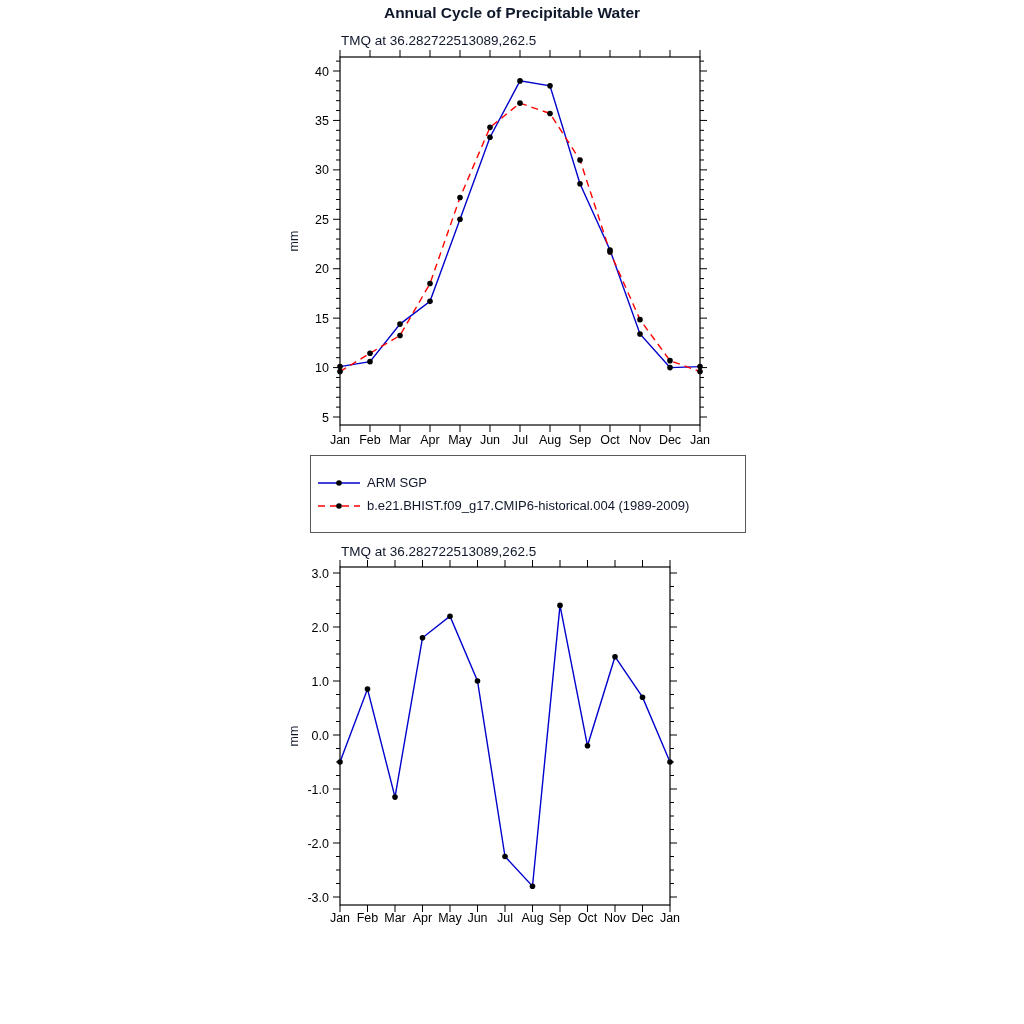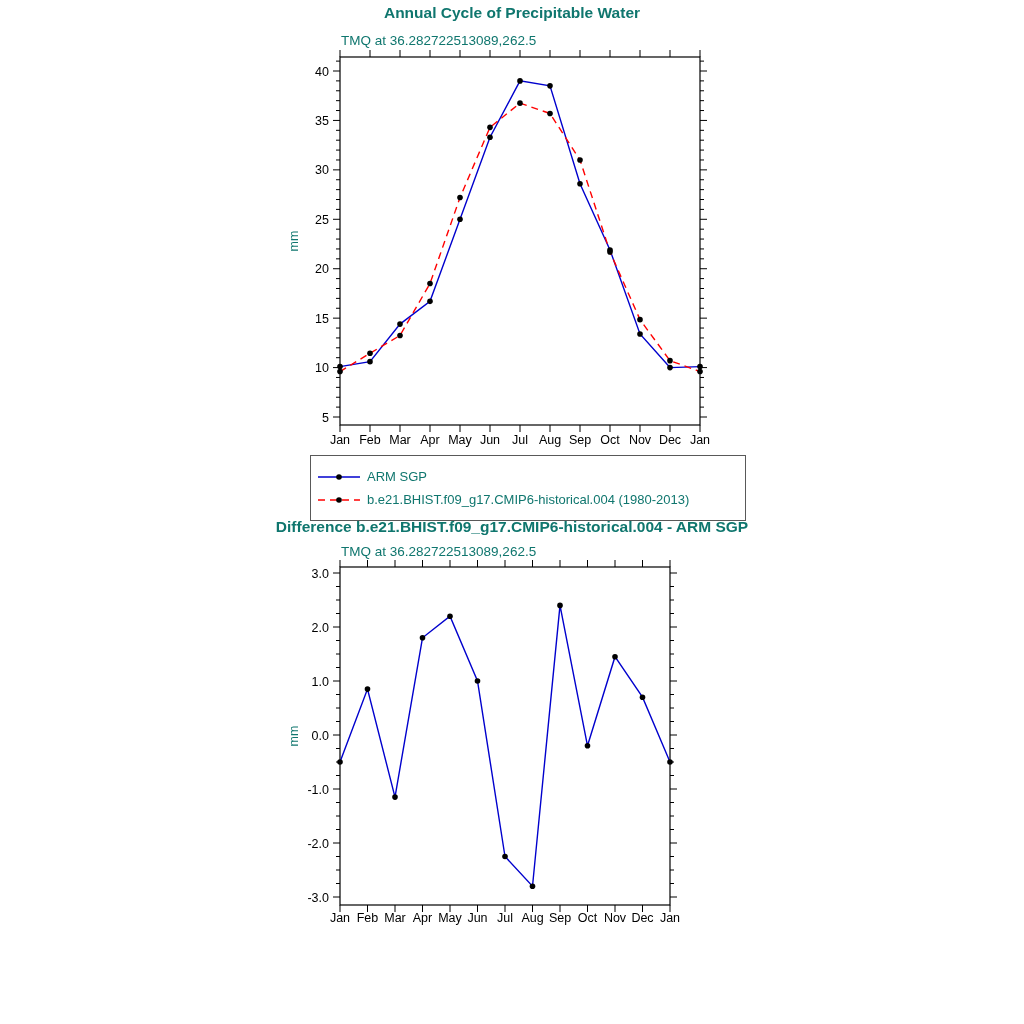--- a/index.html
+++ b/index.html
@@ -1,25 +1,25 @@
 <!DOCTYPE html>
 <html><head>
 <meta charset="utf-8">
 <style>
   html,body{margin:0;padding:0;background:#ffffff;}
   .page{position:relative;width:1024px;height:1024px;background:#ffffff;
-        font-family:"Liberation Sans",sans-serif;color:#0f766e;overflow:hidden;}
+        font-family:"Liberation Sans",sans-serif;color:#0f172a;overflow:hidden;}
   .chart-title{position:absolute;left:0;width:1024px;text-align:center;
                font-weight:bold;font-size:15.5px;}
   .chart-subtitle{position:absolute;font-size:13.5px;text-align:right;}
   .ylabel{position:absolute;font-size:12.5px;transform:rotate(-90deg);transform-origin:center;}
   svg.plot{position:absolute;}
   svg text{font-family:"Liberation Sans",sans-serif;fill:#000;}
   .legend{position:absolute;left:310px;top:455px;width:436px;border:1px solid #595959;
-          background:#ffffff;box-sizing:border-box;padding:9px 0;}
+          background:#ffffff;box-sizing:border-box;padding:15px 0;}
   .legend-row{display:flex;align-items:center;height:23px;padding-left:5px;font-size:13px;}
   .legend-sample{margin-right:5px;flex:0 0 auto;}
 </style>
 </head>
 <body>
 
 <div class="page">
 
   <div class="chart-title" style="top:4px;">Annual Cycle of Precipitable Water</div>
   <div class="chart-subtitle" style="left:341px;top:33px;">TMQ at 36.282722513089,262.5</div>
@@ -183,25 +183,24 @@
           <line x1="2" y1="6" x2="44" y2="6" stroke="#0000cd" stroke-width="1.4"></line>
           <circle cx="23" cy="6" r="2.8" fill="#000000"></circle>
         </svg>
       <span>ARM SGP</span>
     </div>
     <div class="legend-row">
       <svg id="leg1" class="legend-sample" width="46" height="12">
           <line x1="2" y1="6" x2="44" y2="6" stroke="#ff0000" stroke-width="1.4" stroke-dasharray="7,5"></line>
           <circle cx="23" cy="6" r="2.8" fill="#000000"></circle>
         </svg>
-      <span>b.e21.BHIST.f09_g17.CMIP6-historical.004 (1980-2013)</span>
+      <span>b.e21.BHIST.f09_g17.CMIP6-historical.004 (1989-2009)</span>
     </div>
   </div>
 
-  <div class="chart-title" style="top:518px;">Difference b.e21.BHIST.f09_g17.CMIP6-historical.004 - ARM SGP</div>
   <div class="chart-subtitle" style="left:341px;top:544px;">TMQ at 36.282722513089,262.5</div>
   <div class="ylabel" style="left:284px;top:729px;">mm</div>
   <svg id="chart1" class="plot" style="left:290px;top:557px;" width="460" height="375">
       <rect x="50" y="10" width="330" height="338" fill="none" stroke="#000" stroke-width="1.2"></rect>
       <line x1="50" y1="348" x2="50" y2="355" stroke="#000"></line>
       <line x1="50" y1="10" x2="50" y2="3" stroke="#000"></line>
       <text x="50" y="365" text-anchor="middle" font-size="12.5">Jan</text>
       <line x1="77.5" y1="348" x2="77.5" y2="355" stroke="#000"></line>
       <line x1="77.5" y1="10" x2="77.5" y2="3" stroke="#000"></line>
       <text x="77.5" y="365" text-anchor="middle" font-size="12.5">Feb</text>

